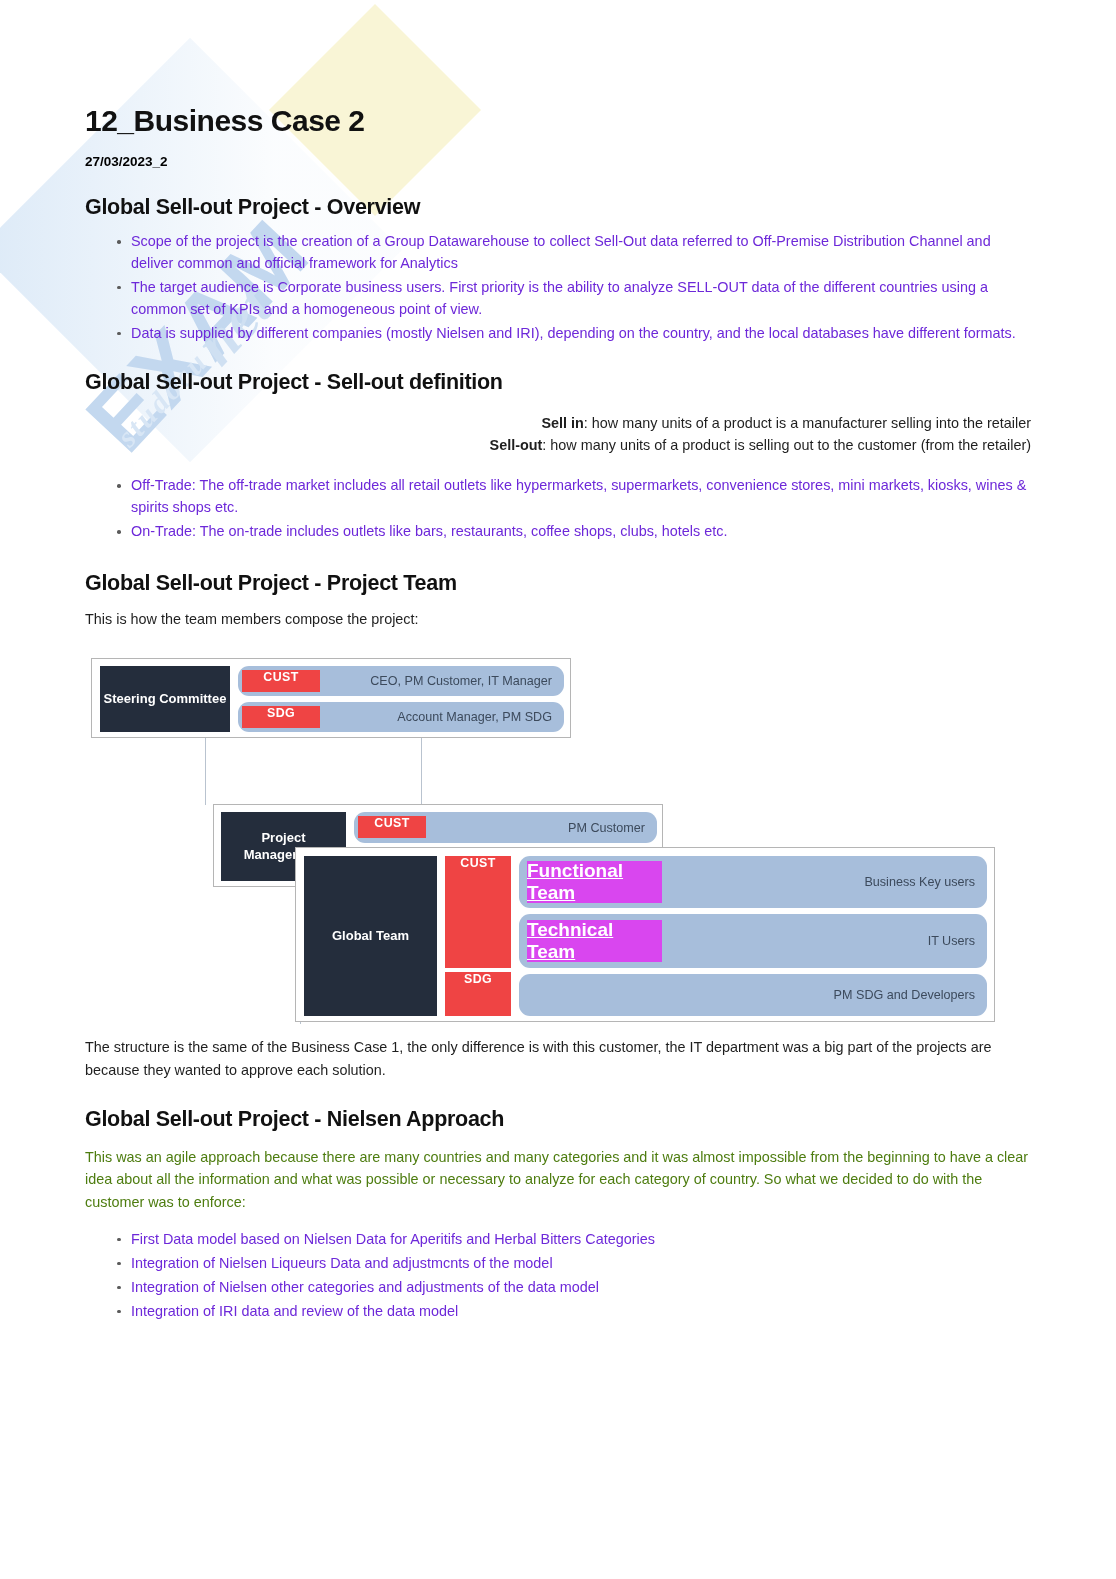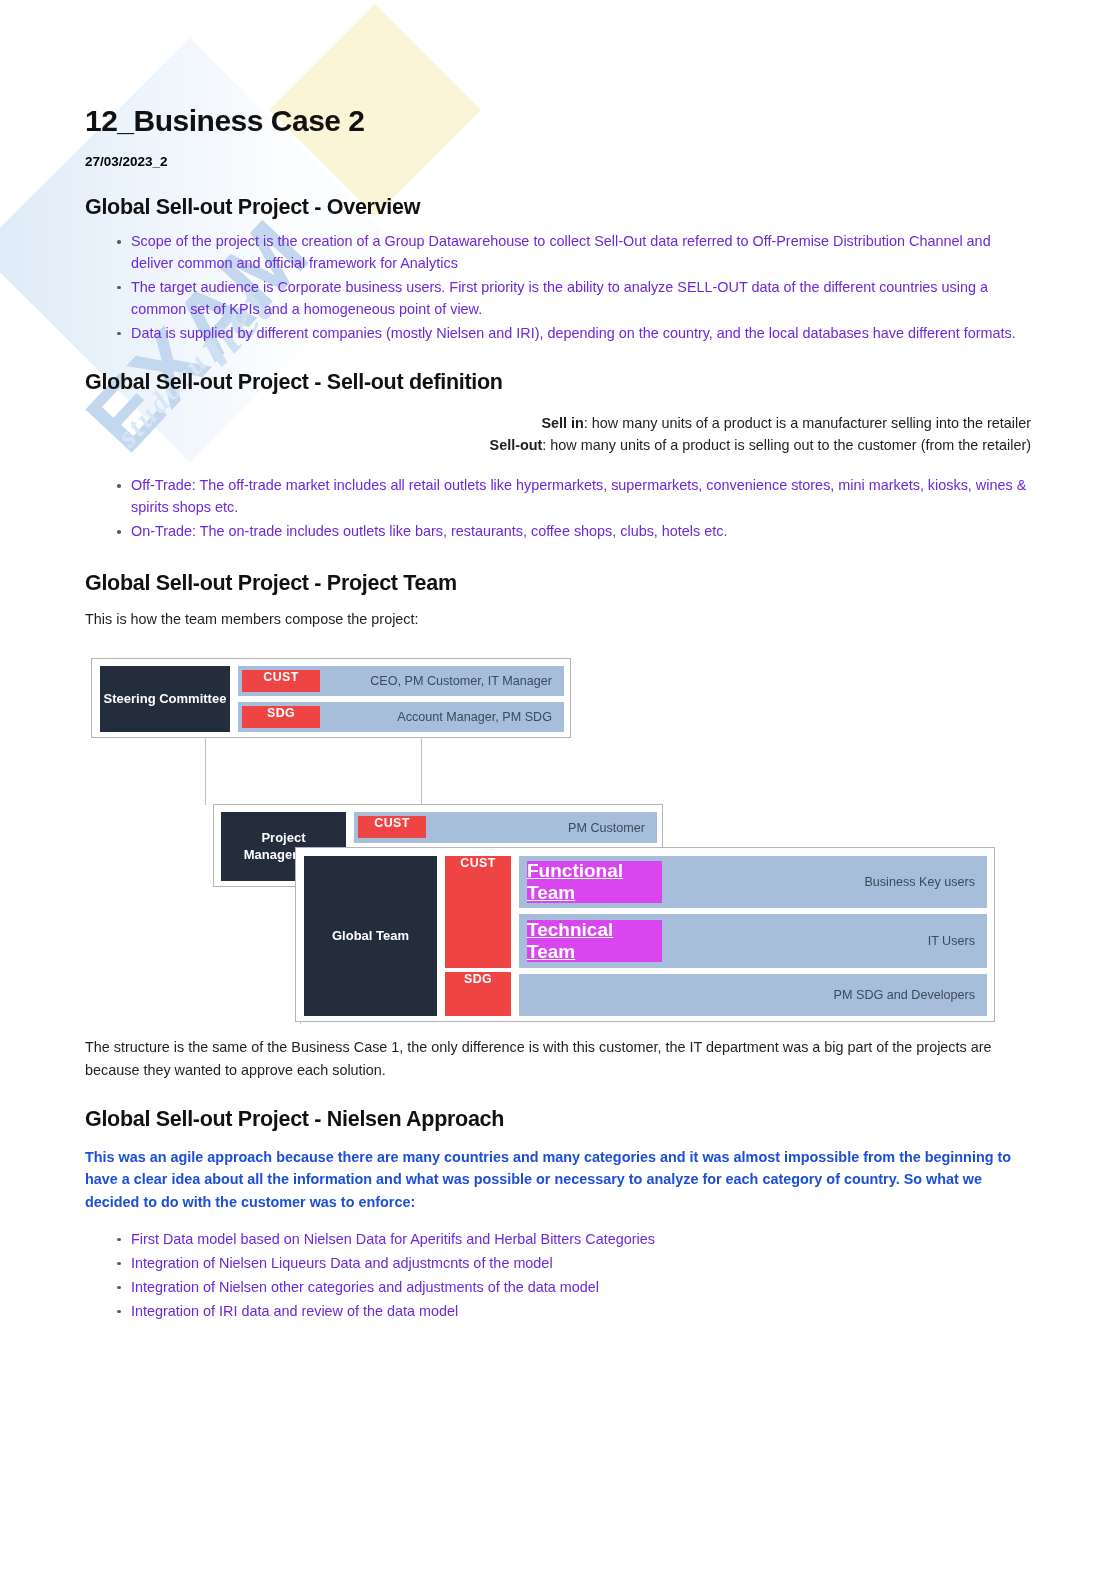--- a/index.html
+++ b/index.html
@@ -137,22 +137,21 @@
     line-height: 1.52;
     color: #1f1f1f;
     text-align: right;
   }
   p.defline.first { margin-top: 18px; }
   .defline b { font-weight: bold; }
   p.lead {
     margin: 14px 0 1px 0;
     font-size: 14.4px;
     line-height: 1.55;
-    color: #1d4ed8;
-    font-weight: bold;
+    color: #4d7c0f;
   }
 
   
   .diagram {
     position: relative;
     width: 920px;
     height: 378px;
     margin-top: 14px;
   }
   .conn {
@@ -180,20 +179,21 @@
     font-weight: bold;
     box-sizing: border-box;
     line-height: 1.25;
   }
   .bar {
     position: absolute;
     background: #a7bedb;
     display: flex;
     align-items: center;
     box-sizing: border-box;
+    border-radius: 11px;
   }
   .bar .bar-text {
     margin-left: auto;
     padding-right: 12px;
     font-size: 12.6px;
     color: #3c4a5c;
     white-space: nowrap;
   }
   .chip {
     position: absolute;

